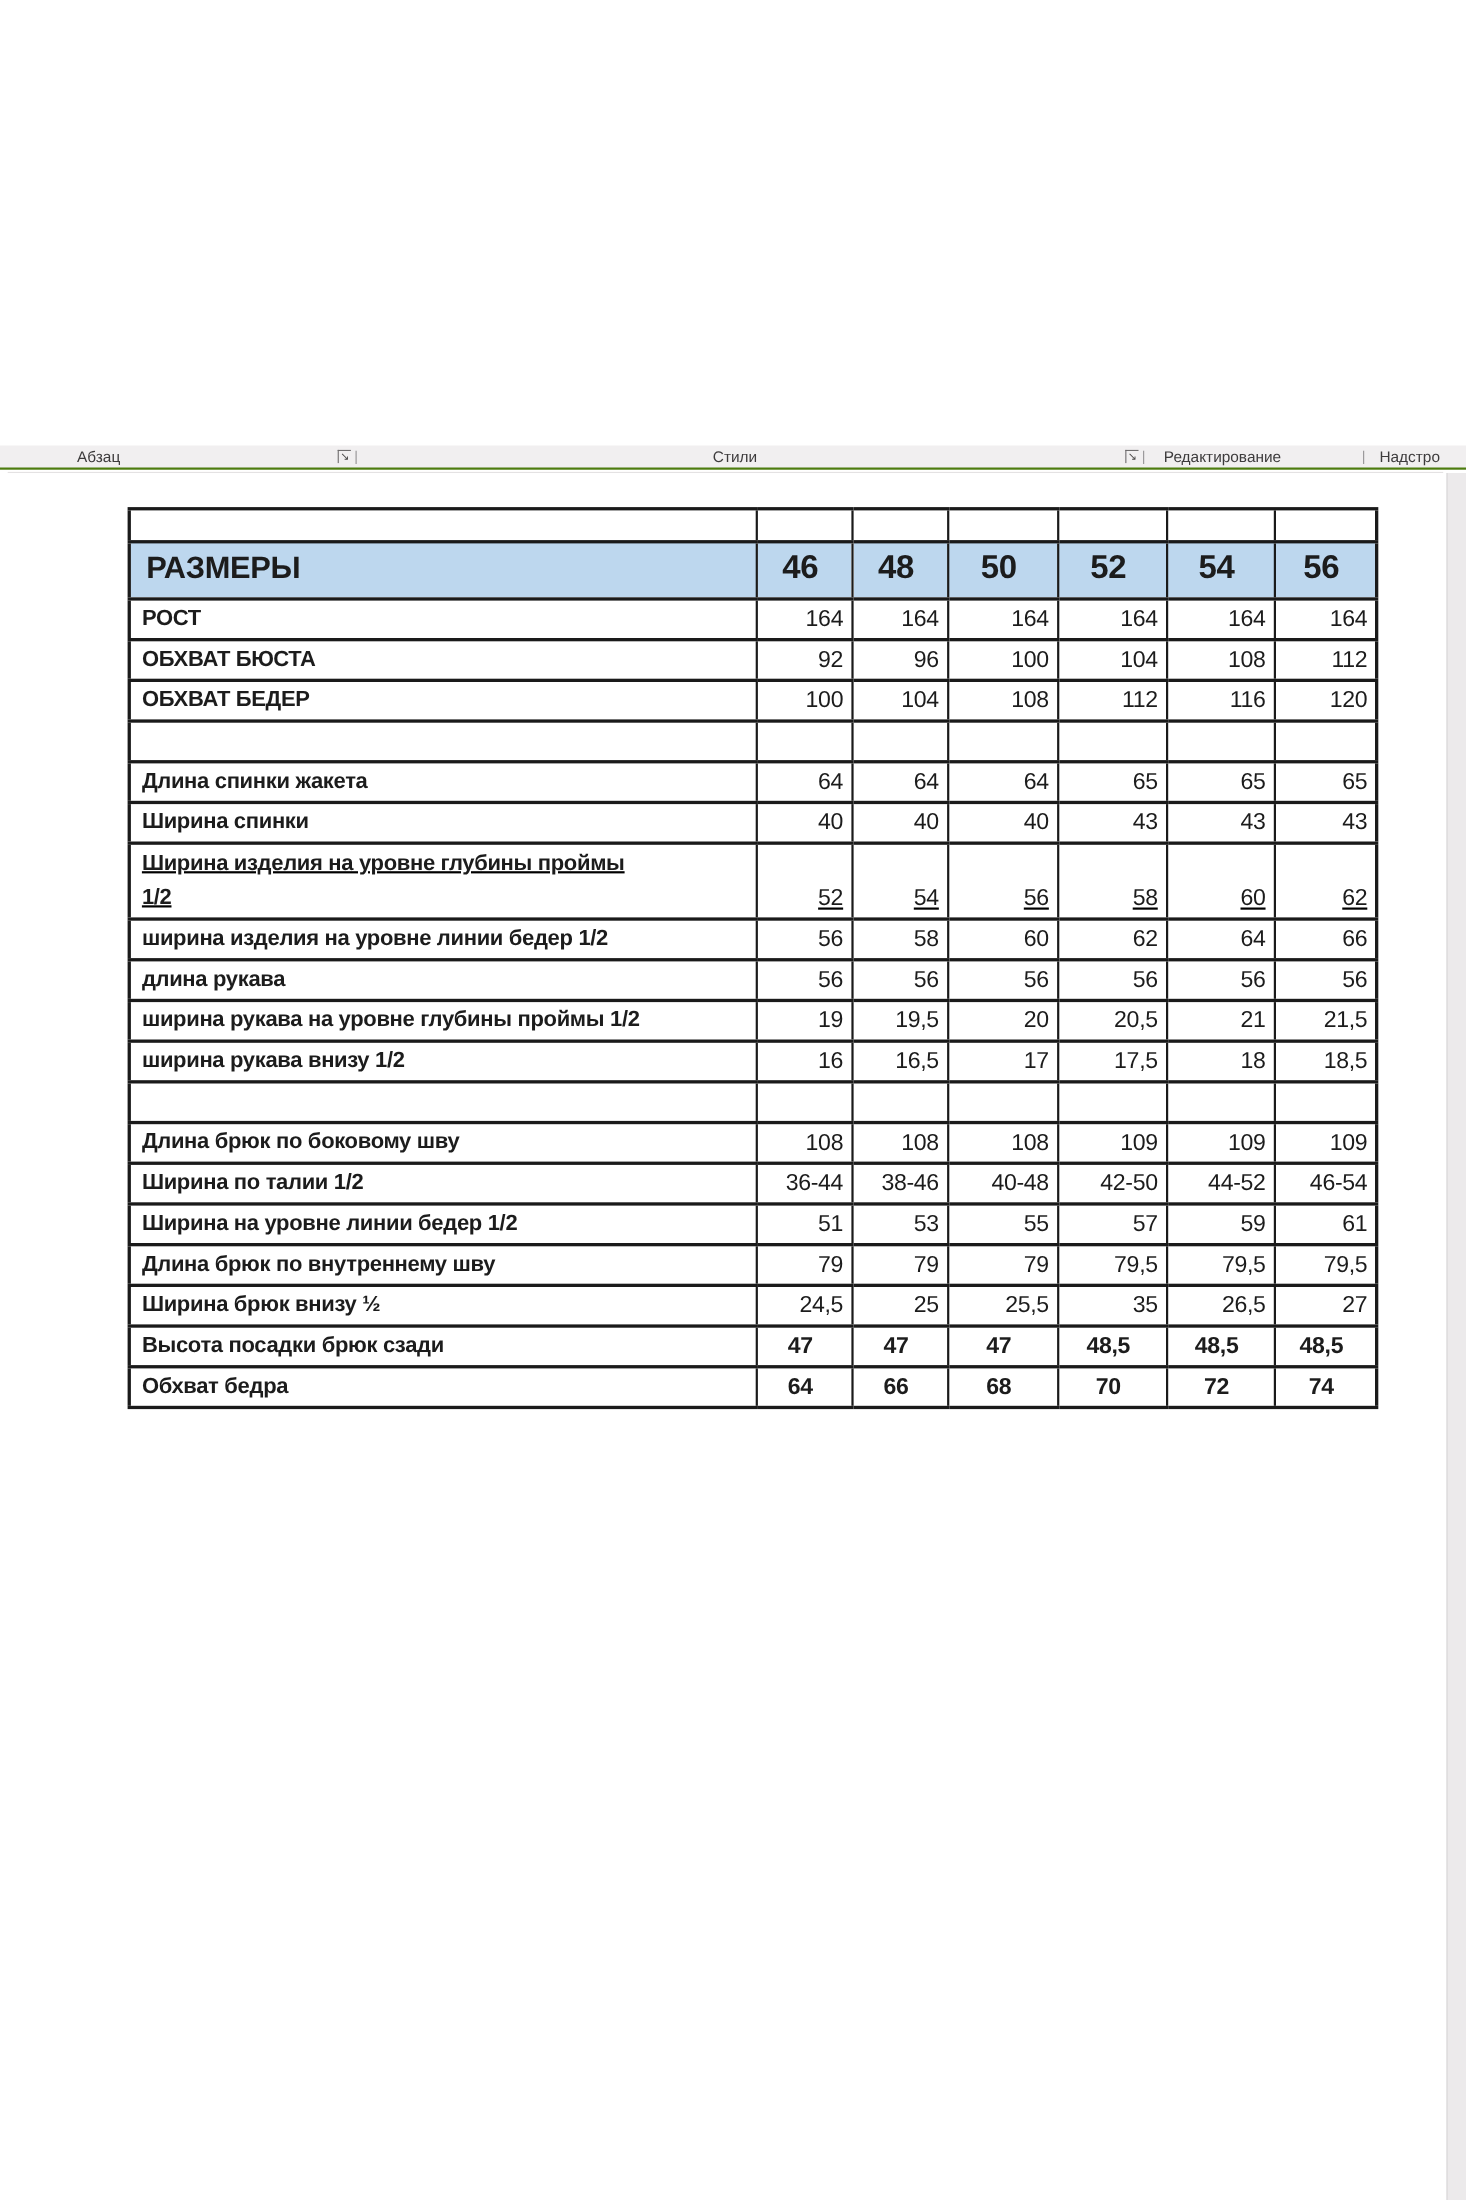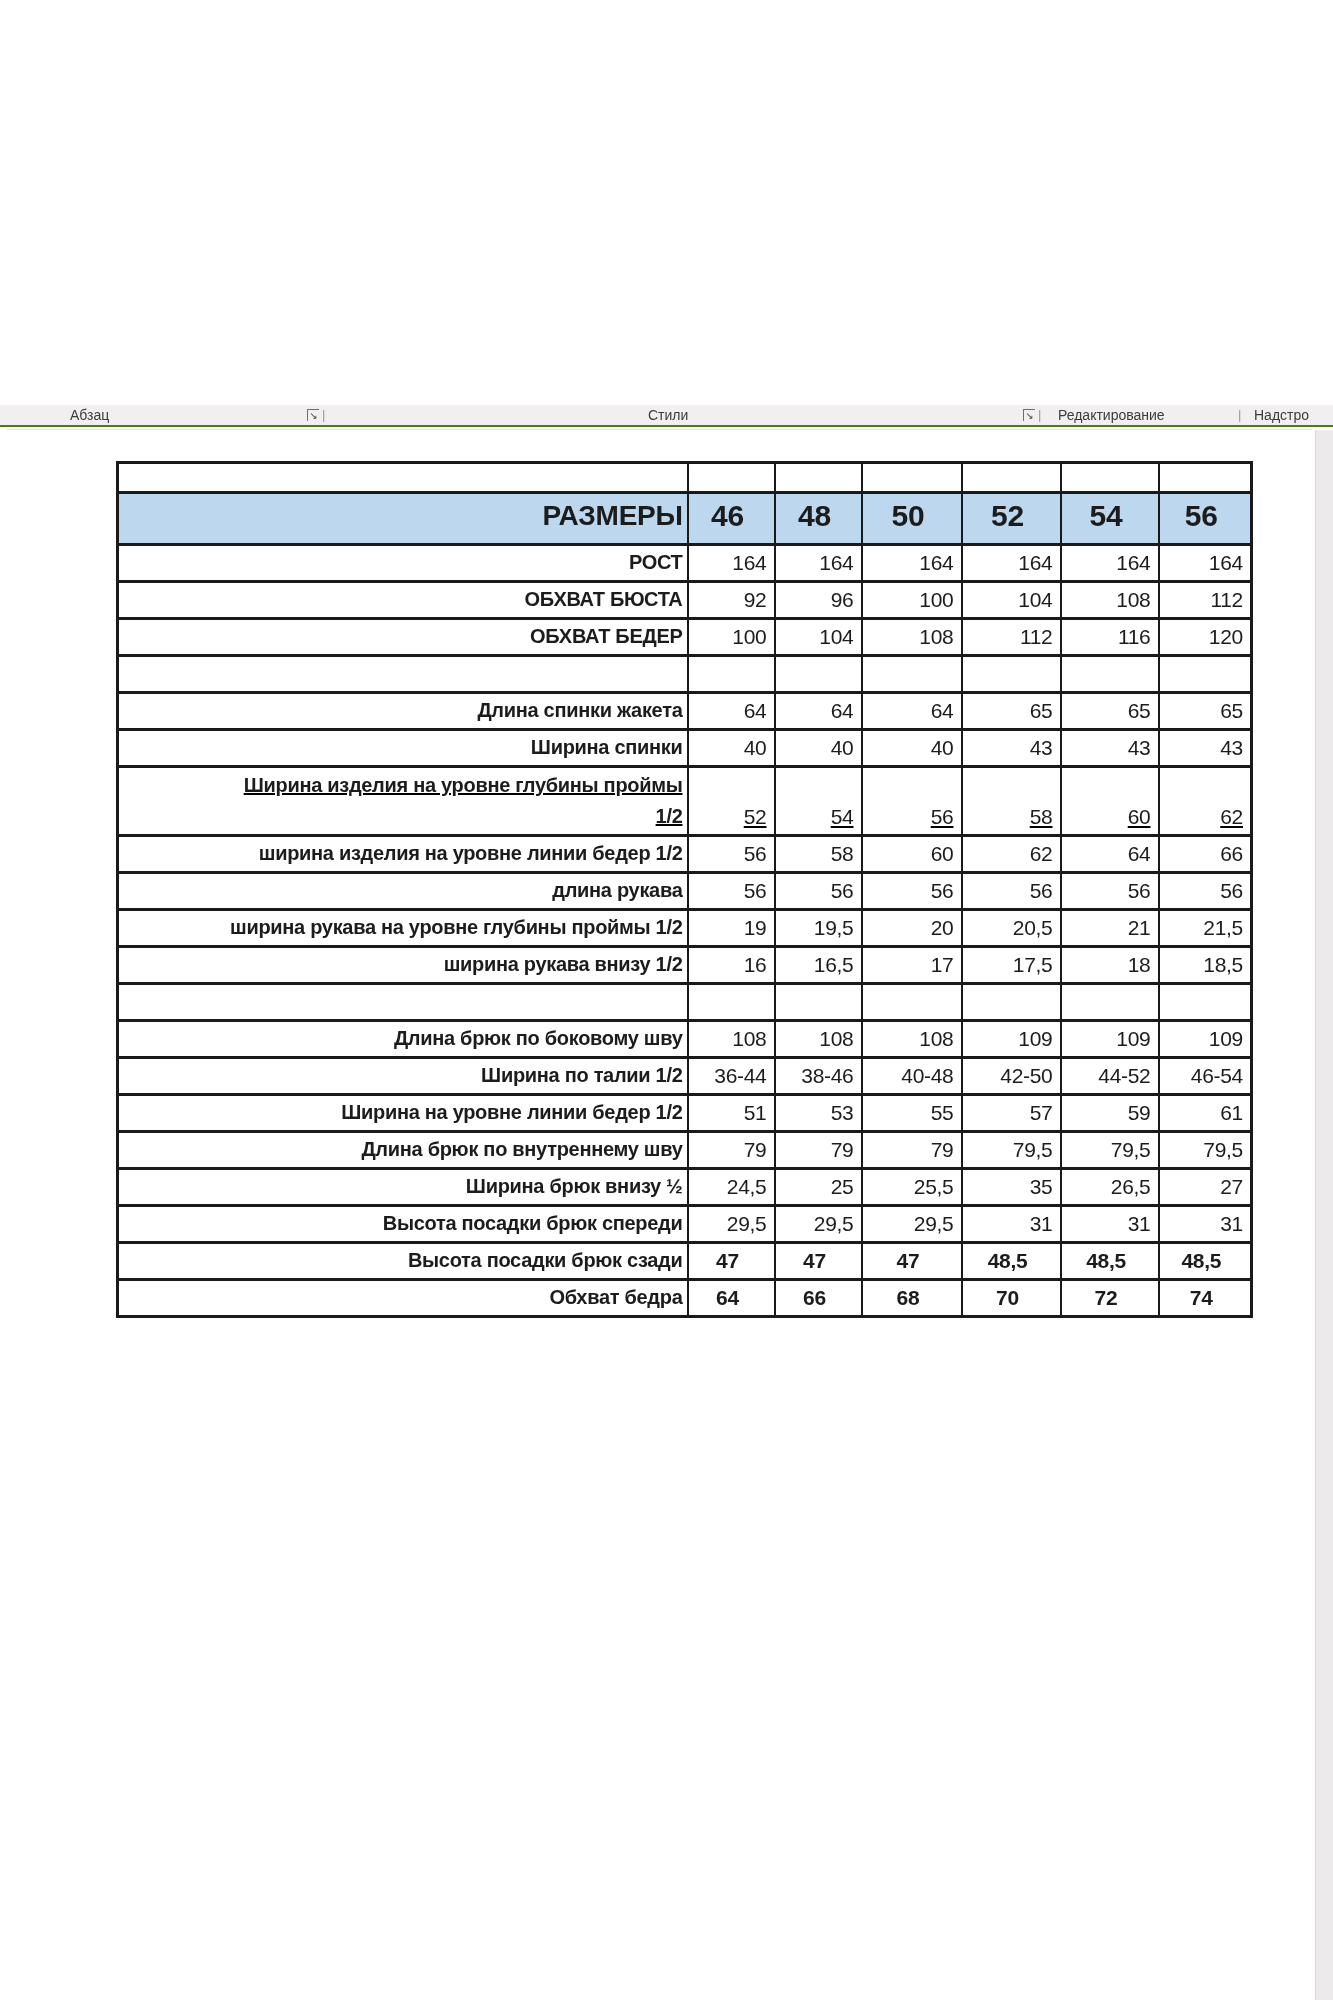--- a/index.html
+++ b/index.html
@@ -83,21 +83,21 @@
     color: #1c1c1c;
     box-sizing: border-box;
   }
   tr.body-row       { height: 37px; }
   tr.spacer-top     { height: 30px; }
   tr.spacer         { height: 37px; }
   tr.header         { height: 52px; }
   tr.tall           { height: 66px; text-decoration: underline; }
 
   td.label-cell {
-    text-align: right;
+    text-align: left;
     vertical-align: middle;
     padding: 0 4px 2px 10px;
     font-size: 20px;
     font-weight: 700;
     letter-spacing: -0.3px;
   }
   td.value-cell {
     text-align: right;
     vertical-align: bottom;
     padding: 0 7px 5px 0;
@@ -331,29 +331,20 @@
         </tr>
         <tr class="body-row">
           <td class="label-cell"> Ширина брюк внизу ½</td>
           <td class="value-cell">24,5</td>
           <td class="value-cell">25</td>
           <td class="value-cell">25,5</td>
           <td class="value-cell">35</td>
           <td class="value-cell">26,5</td>
           <td class="value-cell">27</td>
         </tr>
-        <tr class="body-row">
-          <td class="label-cell">Высота посадки брюк спереди</td>
-          <td class="value-cell">29,5</td>
-          <td class="value-cell">29,5</td>
-          <td class="value-cell">29,5</td>
-          <td class="value-cell">31</td>
-          <td class="value-cell">31</td>
-          <td class="value-cell">31</td>
-        </tr>
         <tr class="body-row bold-values">
           <td class="label-cell">Высота посадки брюк сзади</td>
           <td class="value-cell">47</td>
           <td class="value-cell">47</td>
           <td class="value-cell">47</td>
           <td class="value-cell">48,5</td>
           <td class="value-cell">48,5</td>
           <td class="value-cell">48,5</td>
         </tr>
         <tr class="body-row bold-values">

